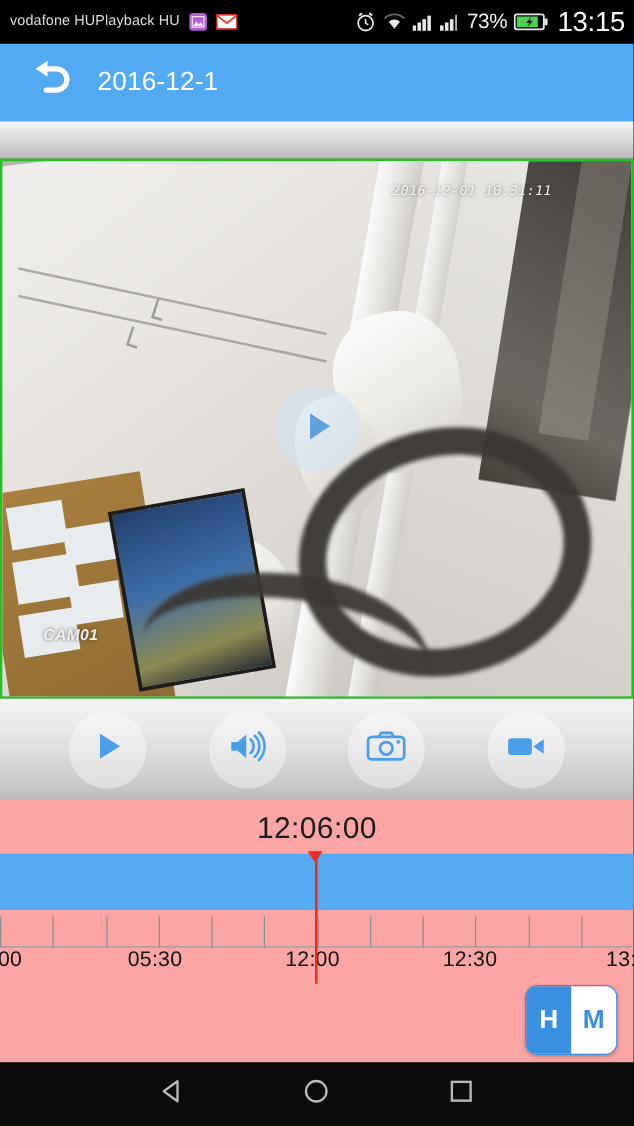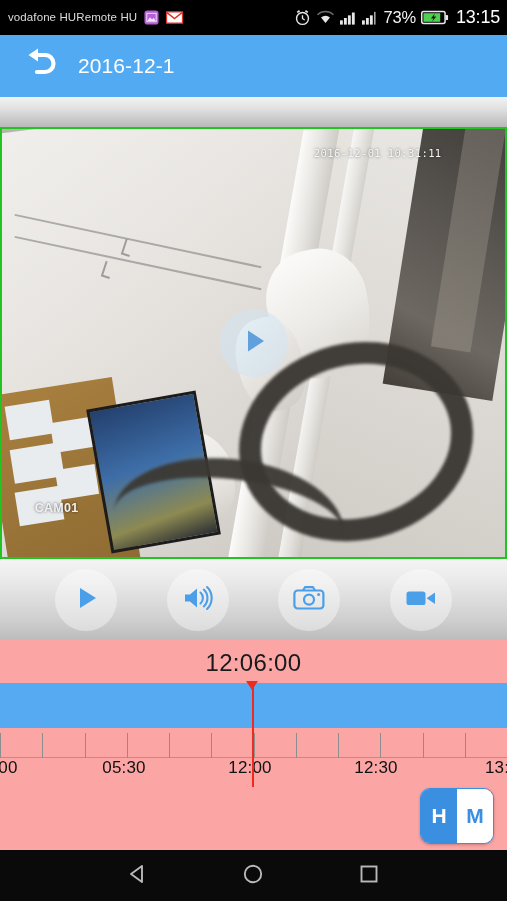--- a/index.html
+++ b/index.html
@@ -17,21 +17,21 @@
     background:#000; color:#e6e6e6;
     display:flex; align-items:center; justify-content:space-between;
     padding:0 7px 0 8px;
   }
   .sb-left{ display:flex; align-items:center; gap:7px; }
   .carrier{ display:flex; flex-direction:row; line-height:1.02; }
   .carrier span{ font-size:11.5px; color:#dcdcdc; letter-spacing:.1px; }
   .sb-icon{ display:flex; align-items:center; }
   .sb-right{ display:flex; align-items:center; gap:5px; }
   .batt-pct{ font-size:16.5px; color:#f2f2f2; letter-spacing:-.2px; }
-  .clock{ font-size:18px; color:#fff; letter-spacing:-.2px; margin-left:2px; }
+  .clock{ font-size:22px; color:#fff; letter-spacing:-.2px; margin-left:2px; }
 
   
   #title-bar{
     position:absolute; left:0; top:35px; width:507px; height:62px;
     background:#52aaf3;
     display:flex; align-items:center;
   }
   #back-button{ width:78px; height:62px; display:flex; align-items:center; justify-content:center; }
   #page-title{
     flex:1; text-align:center; color:#fff; font-size:24px;
@@ -44,21 +44,21 @@
 
   
   #top-strip{
     position:absolute; left:0; top:97px; width:507px; height:30px;
     background:linear-gradient(to bottom,#f3f3f3 0%,#e0e0e0 40%,#b9b9b9 100%);
   }
 
   
   #video-panel{
     position:absolute; left:0; top:127px; width:507px; height:432px;
-    border:2px solid #22c422; background:#b9b5ae; overflow:hidden;
+    border:2px solid #22c422; background:#b9b5ae; overflow:hidden;font-style:italic;
   }
   #video-scene{ position:absolute; inset:0; overflow:hidden; }
   .v-ceiling{
     position:absolute; left:-6%; top:-4%; width:86%; height:108%;
     background:linear-gradient(150deg,#f2f0ee 0%,#e7e4e0 38%,#d8d4cf 72%,#c4bfb8 100%);
     transform:rotate(-7deg);
   }
   .v-wallright{
     position:absolute; right:-10%; top:-8%; width:46%; height:120%;
     background:linear-gradient(195deg,#eceae7 0%,#dedbd6 50%,#cdc9c3 100%);
@@ -206,21 +206,21 @@
   }
   .nav-btn{ display:flex; align-items:center; justify-content:center; width:60px; height:51px; }
 </style>
 </head>
 <body>
 
 <div id="status-bar">
   <div class="sb-left">
     <div class="carrier">
       <span>vodafone HU</span>
-      <span>Remote HU</span>
+      <span>Playback HU</span>
     </div>
     <span class="sb-icon">
       <svg width="15" height="15" viewBox="0 0 16 16">
         <rect x="0.5" y="0.5" width="15" height="15" rx="3" fill="#b35fd6"></rect>
         <rect x="3" y="3.5" width="10" height="9" fill="none" stroke="#f4e3fb" stroke-width="1"></rect>
         <path d="M3.6 11.6 L6.4 7.6 L8.6 10 L10.4 8.2 L12.4 11.6 Z" fill="#f4e3fb"></path>
       </svg>
     </span>
     <span class="sb-icon">
       <svg width="17" height="13" viewBox="0 0 18 13">

